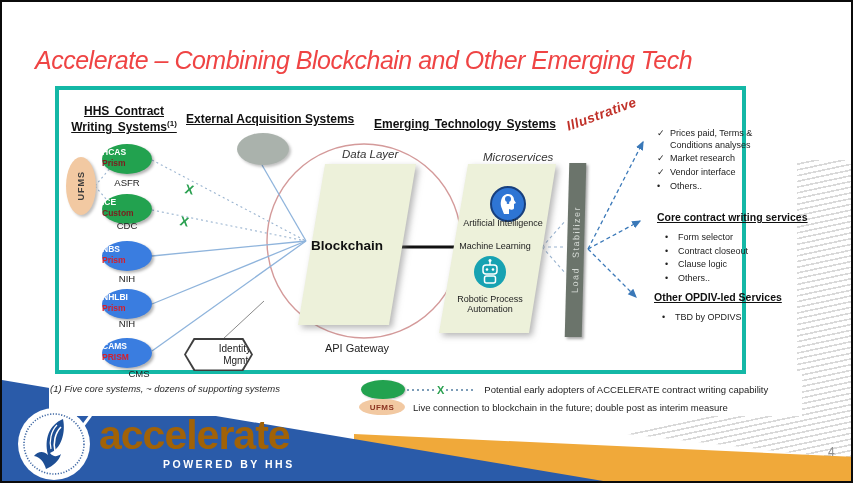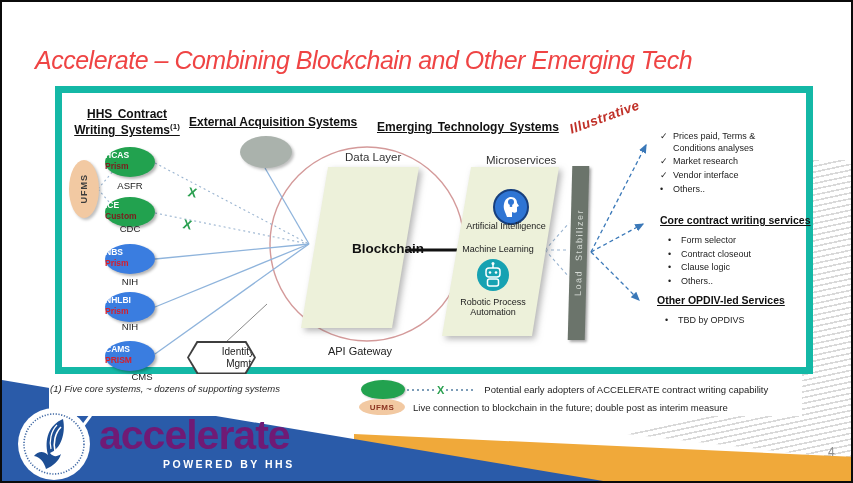--- a/index.html
+++ b/index.html
@@ -29,40 +29,40 @@
   .band-blue {
     position:absolute; inset:0; z-index:3; background:#2a5ba9;
     clip-path:polygon(0 378px, 625px 483px, 0 483px);
   }
   .legend-strip { position:absolute; left:47px; top:371px; width:753px; height:43px; background:#fff; z-index:4; }
   .flourish { position:absolute; background:#fff; z-index:5; border-radius:2px; }
   .page-num { position:absolute; left:826px; top:443px; z-index:6; font-size:12px; color:#8f8f8f; }
   
   .seal { position:absolute; left:15px; top:405px; z-index:6; }
   .wordmark {
-    position:absolute; left:97px; top:410px; z-index:6; color:#701a75;
+    position:absolute; left:97px; top:410px; z-index:6; color:#a16207;
     font-size:41px; font-weight:bold; letter-spacing:-1px;
   }
   .tagline {
     position:absolute; left:161px; top:456px; z-index:6; color:#fff;
     font-size:10.5px; font-weight:bold; letter-spacing:2.5px;
   }
   
   .footnote { position:absolute; left:48px; top:381px; z-index:6; font-size:9.5px; font-style:italic; color:#2a2a2a; }
   .legend-row1 { position:absolute; left:359px; top:378px; z-index:6; display:flex; align-items:center; }
   .legend-row2 { position:absolute; left:357px; top:397px; z-index:6; display:flex; align-items:center; }
   .lg-oval-green { width:44px; height:19px; border-radius:50%; background:#22a24f; box-shadow:1px 1px 2px rgba(0,0,0,.25); }
   .lg-oval-tan { width:46px; height:16px; border-radius:50%; background:#f2c9a2; display:flex; align-items:center; justify-content:center;
                  font-size:8px; font-weight:bold; color:#8b3320; letter-spacing:.5px; }
   .lg-dots { width:28px; height:2px; margin:0 2px; background:repeating-linear-gradient(90deg,#7d9db8 0 2px,transparent 2px 5px); }
   .lg-x { color:#2aa050; font-weight:bold; font-size:11px; }
   .lg-text { font-size:9.5px; color:#1d1d1d; margin-left:8px; white-space:nowrap; }
   
-  .dbox { position:absolute; left:53px; top:84px; width:758px; height:288px; background:#fff;
-          border:7px solid #14b8a6; z-index:5; }
+  .dbox { position:absolute; left:53px; top:84px; width:691px; height:288px; background:#fff;
+          border:4px solid #14b8a6; z-index:5; }
   .dbox .abs { position:absolute; }
   svg.wires { position:absolute; inset:0; pointer-events:none; }
   .colhead { font-size:12px; font-weight:bold; color:#111; text-decoration:underline; white-space:nowrap; }
   .hhs-head { left:2px; top:15px; width:126px; text-align:center; line-height:1.15; word-spacing:2px; }
   .hhs-head sup { font-size:8px; }
   .ext-head { left:127px; top:22px; }
   .emg-head { left:315px; top:27px; word-spacing:2px; }
   .watermark { left:505px; top:12px; width:100px; transform:rotate(-20deg); color:#c03028;
                font-size:13.5px; font-weight:bold; font-style:italic; letter-spacing:.5px; }
   
@@ -76,24 +76,24 @@
   .ufms-oval { left:7px; top:67px; width:30px; height:58px; border-radius:50%; background:#f2c9a2;
                display:flex; align-items:center; justify-content:center; box-shadow:2px 2px 3px rgba(0,0,0,.25); }
   .ufms-oval span { writing-mode:vertical-rl; transform:rotate(180deg); font-size:9px; font-weight:bold; color:#3c3c3c; letter-spacing:1px; }
   .gray-oval { left:178px; top:43px; width:52px; height:32px; border-radius:50%; background:#aab2ac; box-shadow:2px 2px 3px rgba(0,0,0,.25); }
   .xmark { font-size:13px; font-weight:bold; color:#2aa050; transform:rotate(12deg); }
   
   .para-wrap { filter:drop-shadow(3px 3px 3px rgba(110,110,110,.5)); }
   .para { width:100%; height:100%; background:#edf1da; }
   .bc-wrap { left:239px; top:74px; width:118px; height:161px; }
   .bc-wrap .para { clip-path:polygon(27px 0, 118px 0, 91px 100%, 0 100%); }
-  .bc-label { left:252px; top:148px; width:110px; text-align:right; font-size:13.5px; font-weight:bold; color:#111; }
+  .bc-label { left:252px; top:148px; width:110px; text-align:left; font-size:13.5px; font-weight:bold; color:#111; }
   .ms-wrap { left:380px; top:74px; width:117px; height:169px; }
   .ms-wrap .para { clip-path:polygon(29px 0, 117px 0, 90px 100%, 0 100%); }
-  .lbl-italic { color:#333; font-size:11.5px; white-space:nowrap; }
+  .lbl-italic { font-style:italic; color:#333; font-size:11.5px; white-space:nowrap; }
   .data-layer { left:283px; top:58px; }
   .micro-lbl { left:424px; top:61px; }
   .api-gw { left:248px; top:252px; width:100px; text-align:center; font-size:11px; color:#222; }
   .ms-text { position:absolute; text-align:center; font-size:9px; color:#222; line-height:1.15; }
   
   .loadbar { left:508px; top:73px; width:17px; height:174px; background:#6b746b; transform:skewX(-1.5deg);
              display:flex; align-items:center; justify-content:center; box-shadow:2px 2px 3px rgba(0,0,0,.35); }
   .loadbar span { writing-mode:vertical-rl; transform:rotate(180deg); font-size:9px; color:#d6dbd6; letter-spacing:1.5px; word-spacing:5px; }
   
   .hex-outer { left:125px; top:248px; width:69px; height:33px; background:#3e3e3e;

